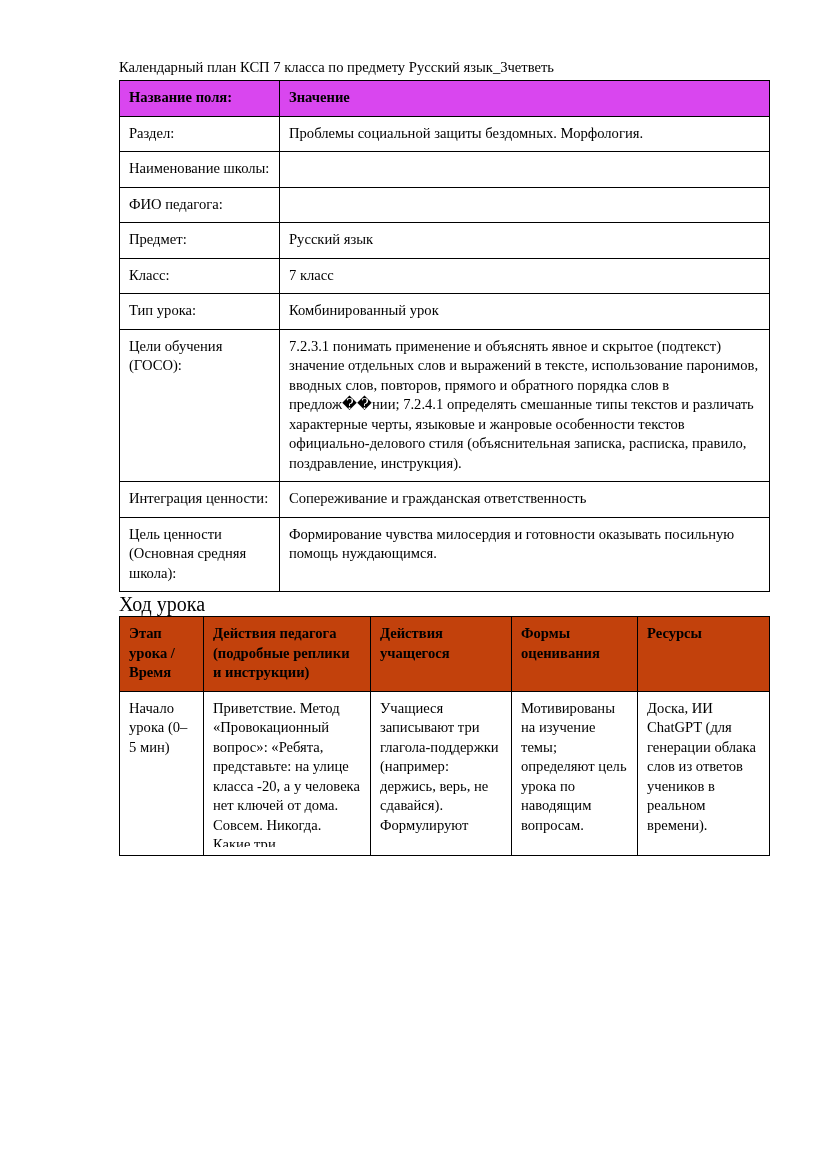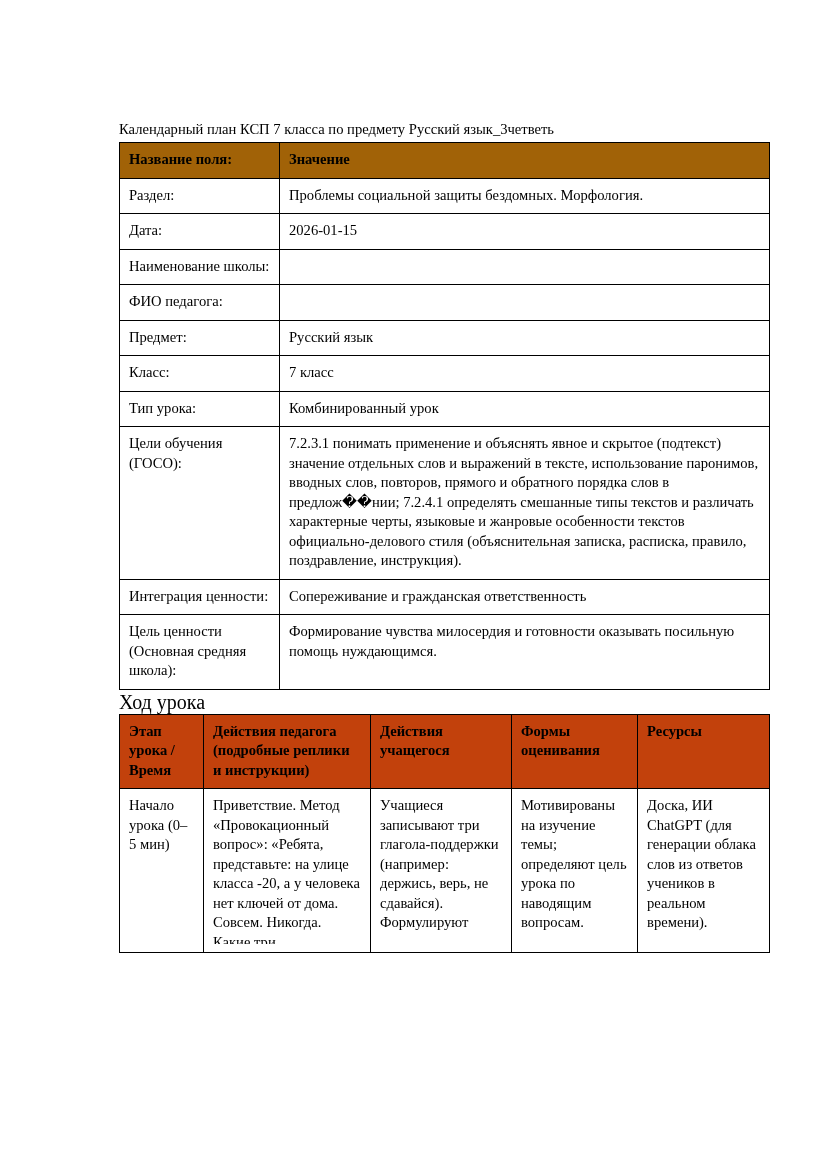--- a/index.html
+++ b/index.html
@@ -13,21 +13,21 @@
     height: 1170px;
     font-family: "Liberation Serif", "DejaVu Serif", serif;
     color: #000000;
     -webkit-font-smoothing: antialiased;
   }
   .page {
     position: relative;
     width: 827px;
     height: 1170px;
     box-sizing: border-box;
-    padding: 120px 58px 0 119px;
+    padding: 58px 58px 0 119px;
     overflow: hidden;
   }
   .doc-title {
     font-size: 14.6px;
     line-height: 18px;
     margin: 0 0 4px 0;
     white-space: nowrap;
   }
   .section-label {
     font-size: 20px;
@@ -47,21 +47,21 @@
     padding: 7px 9px 8px 9px;
     font-size: 14.6px;
     line-height: 19.5px;
     text-align: left;
     font-weight: normal;
   }
   
   .t1 col.c-label { width: 160px; }
   .t1 col.c-value { width: 490px; }
   .t1 tr.head td {
-    background: #a16207;
+    background: #d946ef;
     font-weight: bold;
   }
   .t1 td.lbl { }
   .t1 td.val { }
 
   
   .t2 { margin-top: 0; }
   .t2 col.c1 { width: 84px; }
   .t2 col.c2 { width: 167px; }
   .t2 col.c3 { width: 141px; }
@@ -97,24 +97,20 @@
     </colgroup>
     <tbody>
       <tr class="head">
         <td>Название поля:</td>
         <td>Значение</td>
       </tr>
 
       <tr>
         <td class="lbl">Раздел:</td>
         <td class="val">Проблемы социальной защиты бездомных. Морфология.</td>
-      </tr>
-      <tr>
-        <td class="lbl">Дата:</td>
-        <td class="val">2026-01-15</td>
       </tr>
       <tr>
         <td class="lbl">Наименование школы:</td>
         <td class="val empty-cell"></td>
       </tr>
       <tr>
         <td class="lbl">ФИО педагога:</td>
         <td class="val empty-cell"></td>
       </tr>
       <tr>

